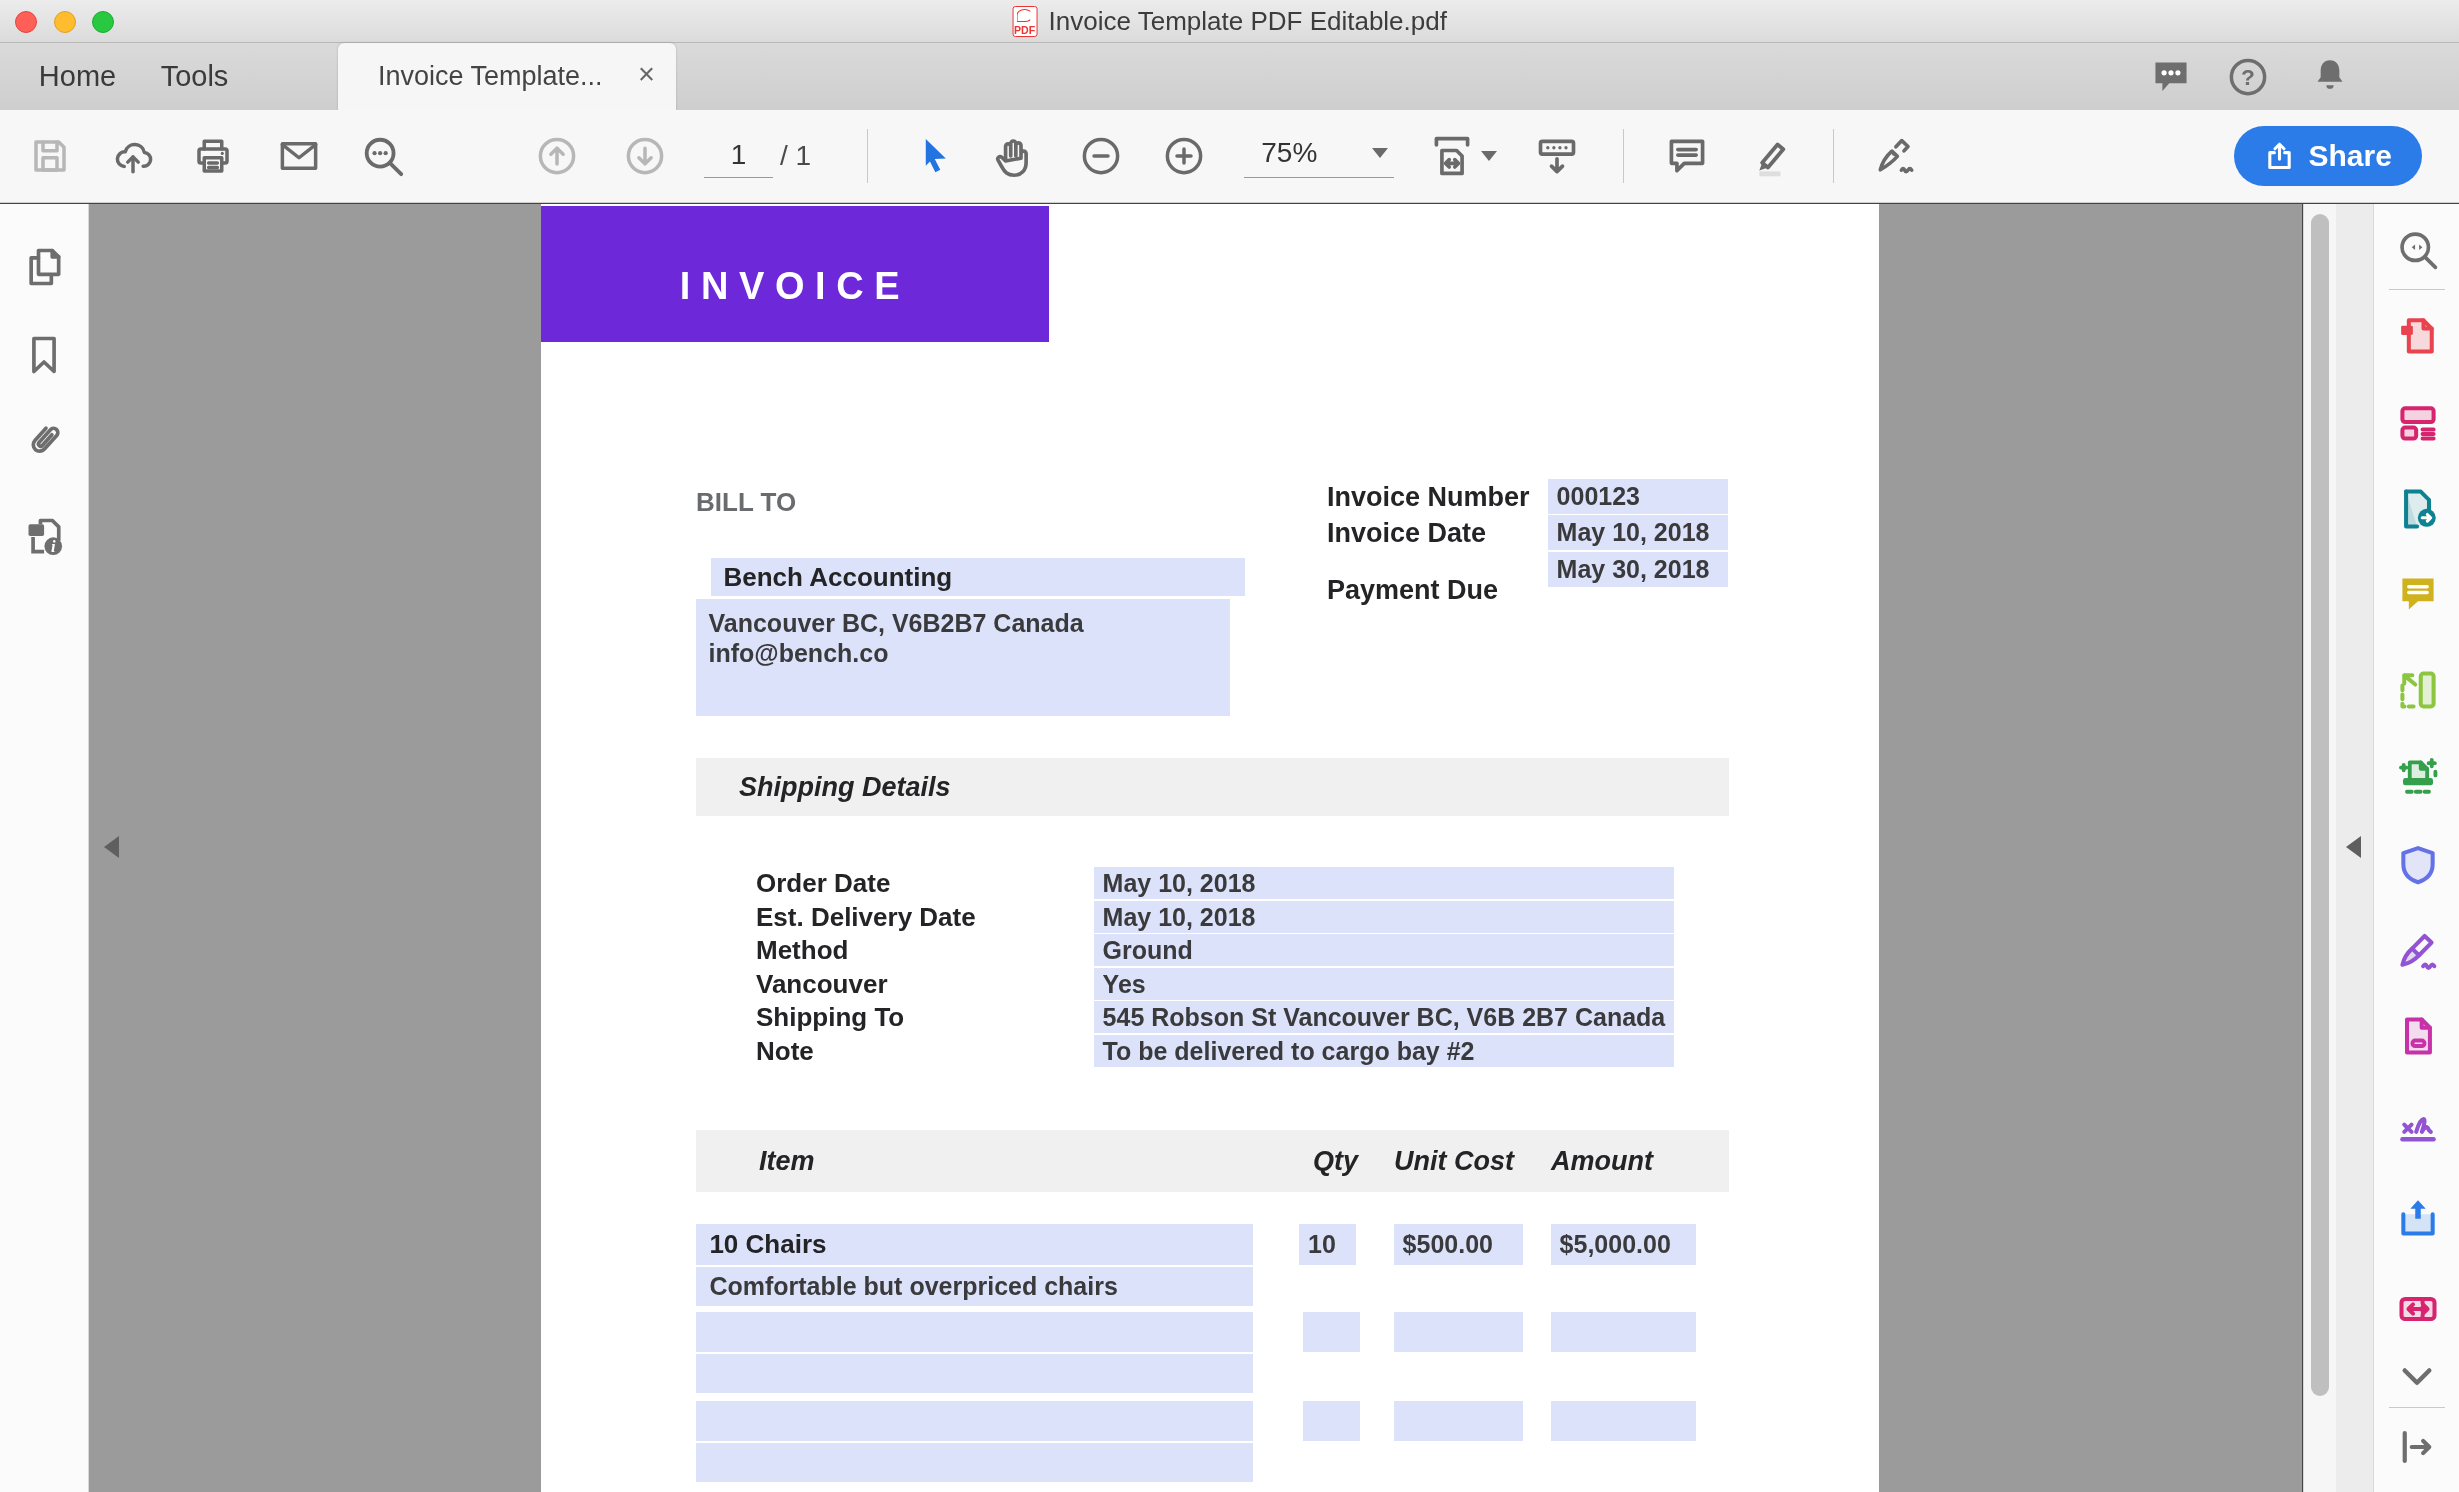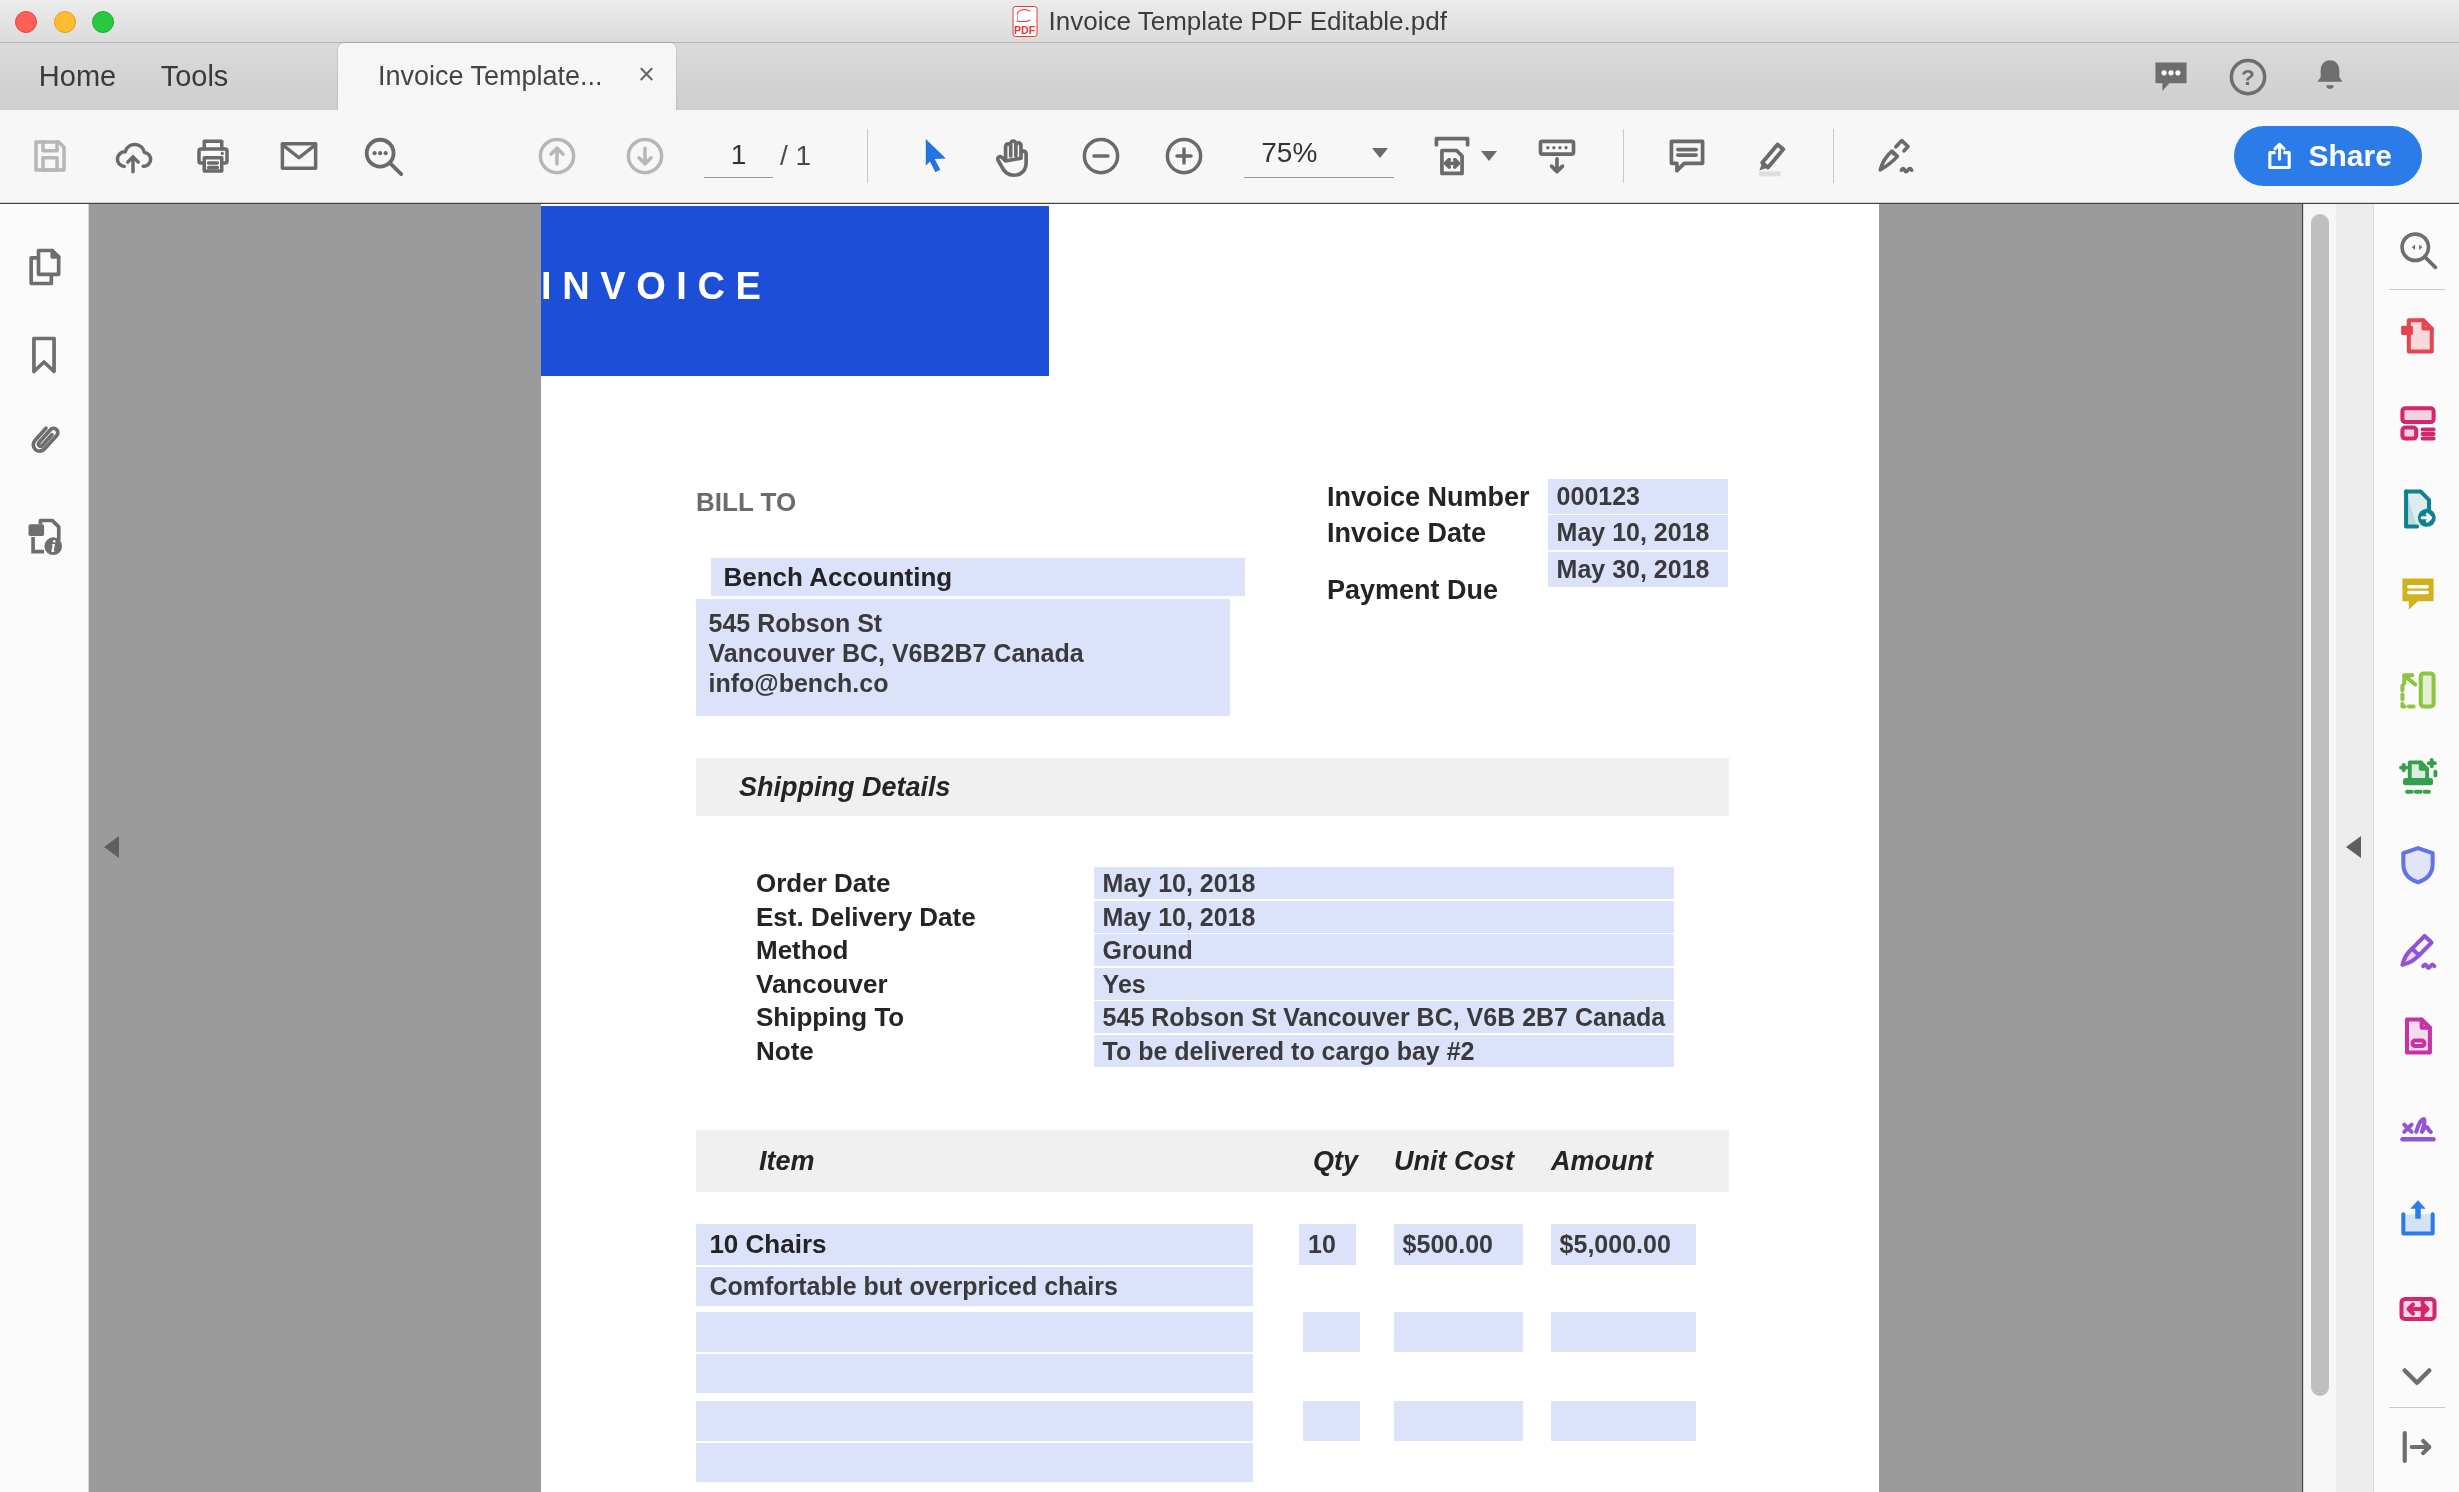--- a/index.html
+++ b/index.html
@@ -57,22 +57,22 @@
   .vscroll{left:2303px;top:0;width:33px;height:1289px;background:#f6f6f6;border-left:1px solid #d8d8d8;}
   .vthumb{left:6.7px;top:9.6px;width:18px;height:1182px;border-radius:9.6px;background:#bfbfbf;}
   .gutter{left:2336px;top:0;width:37px;height:1289px;background:#ececec;}
   .rightrail{left:2373px;top:0;width:86px;height:1289px;background:#fbfbfb;border-left:1px solid #d8d8d8;}
   .tri-left{width:0;height:0;border-top:11.5px solid transparent;border-bottom:11.5px solid transparent;
     border-right:15.4px solid #5f5f5f;}
   .hdiv{left:15.4px;width:56px;height:1px;background:#c9c9c9;}
   .railic{left:22px;color:#6e6e6e;}
   
   .page{left:452px;top:0;width:1338px;height:1289px;background:#fff;}
-  .invoicebox{left:0;top:1.9px;width:508px;height:170px;background:#1d4ed8;
-    color:#fff;line-height:161px;font-size:38px;font-weight:600;letter-spacing:10.6px;}
+  .invoicebox{left:0;top:1.9px;width:508px;height:136px;background:#6d28d9;
+    color:#fff;text-align:center;line-height:161px;font-size:38px;font-weight:600;letter-spacing:10.6px;}
   .field{background:#dbe2fa;}
   .lab{font-weight:bold;color:#242426;}
   .muted{font-weight:bold;color:#6a6b6e;}
   .band{background:#f0f0f0;font-style:italic;}
   .doctext{color:#3a3a3c;font-weight:bold;}
   svg{display:block;}
   svg.ic{fill:none;stroke:currentColor;stroke-width:2;stroke-linecap:round;stroke-linejoin:round;}
 </style>
 </head>
 <body>
@@ -286,21 +286,20 @@
 
     <div class="abs canvas">
       <div class="abs tri-left" style="left:15.4px;top:632px"></div>
 
       <div class="abs page">
         <div class="abs invoicebox">INVOICE</div>
 
         <div class="abs muted" style="left:155px;top:283px;font-size:26px">BILL TO</div>
         <div class="abs field lab" style="left:170px;top:354px;width:534px;height:38px;line-height:38px;padding-left:12.5px;font-size:26px;box-sizing:border-box">Bench Accounting</div>
         <div class="abs field doctext" style="left:155px;top:395px;width:534px;height:117px;padding:8.6px 0 0 12.5px;font-size:25px;line-height:30px;box-sizing:border-box">
-          <div>545 Robson St</div>
           <div>Vancouver BC, V6B2B7 Canada</div>
           <div>info@bench.co</div>
         </div>
 
         <div class="abs lab" style="left:786px;top:277px;height:33px;line-height:33px;font-size:27px">Invoice Number</div>
         <div class="abs lab" style="left:786px;top:313px;height:33px;line-height:33px;font-size:27px">Invoice Date</div>
         <div class="abs lab" style="left:786px;top:370px;height:33px;line-height:33px;font-size:27px">Payment Due</div>
         <div class="abs field doctext" style="left:1007px;top:275px;width:180px;height:35px;line-height:35px;padding-left:8.6px;font-size:25px;box-sizing:border-box">000123</div>
         <div class="abs field doctext" style="left:1007px;top:311px;width:180px;height:35px;line-height:35px;padding-left:8.6px;font-size:25px;box-sizing:border-box">May 10, 2018</div>
         <div class="abs field doctext" style="left:1007px;top:348px;width:180px;height:35px;line-height:35px;padding-left:8.6px;font-size:25px;box-sizing:border-box">May 30, 2018</div>

